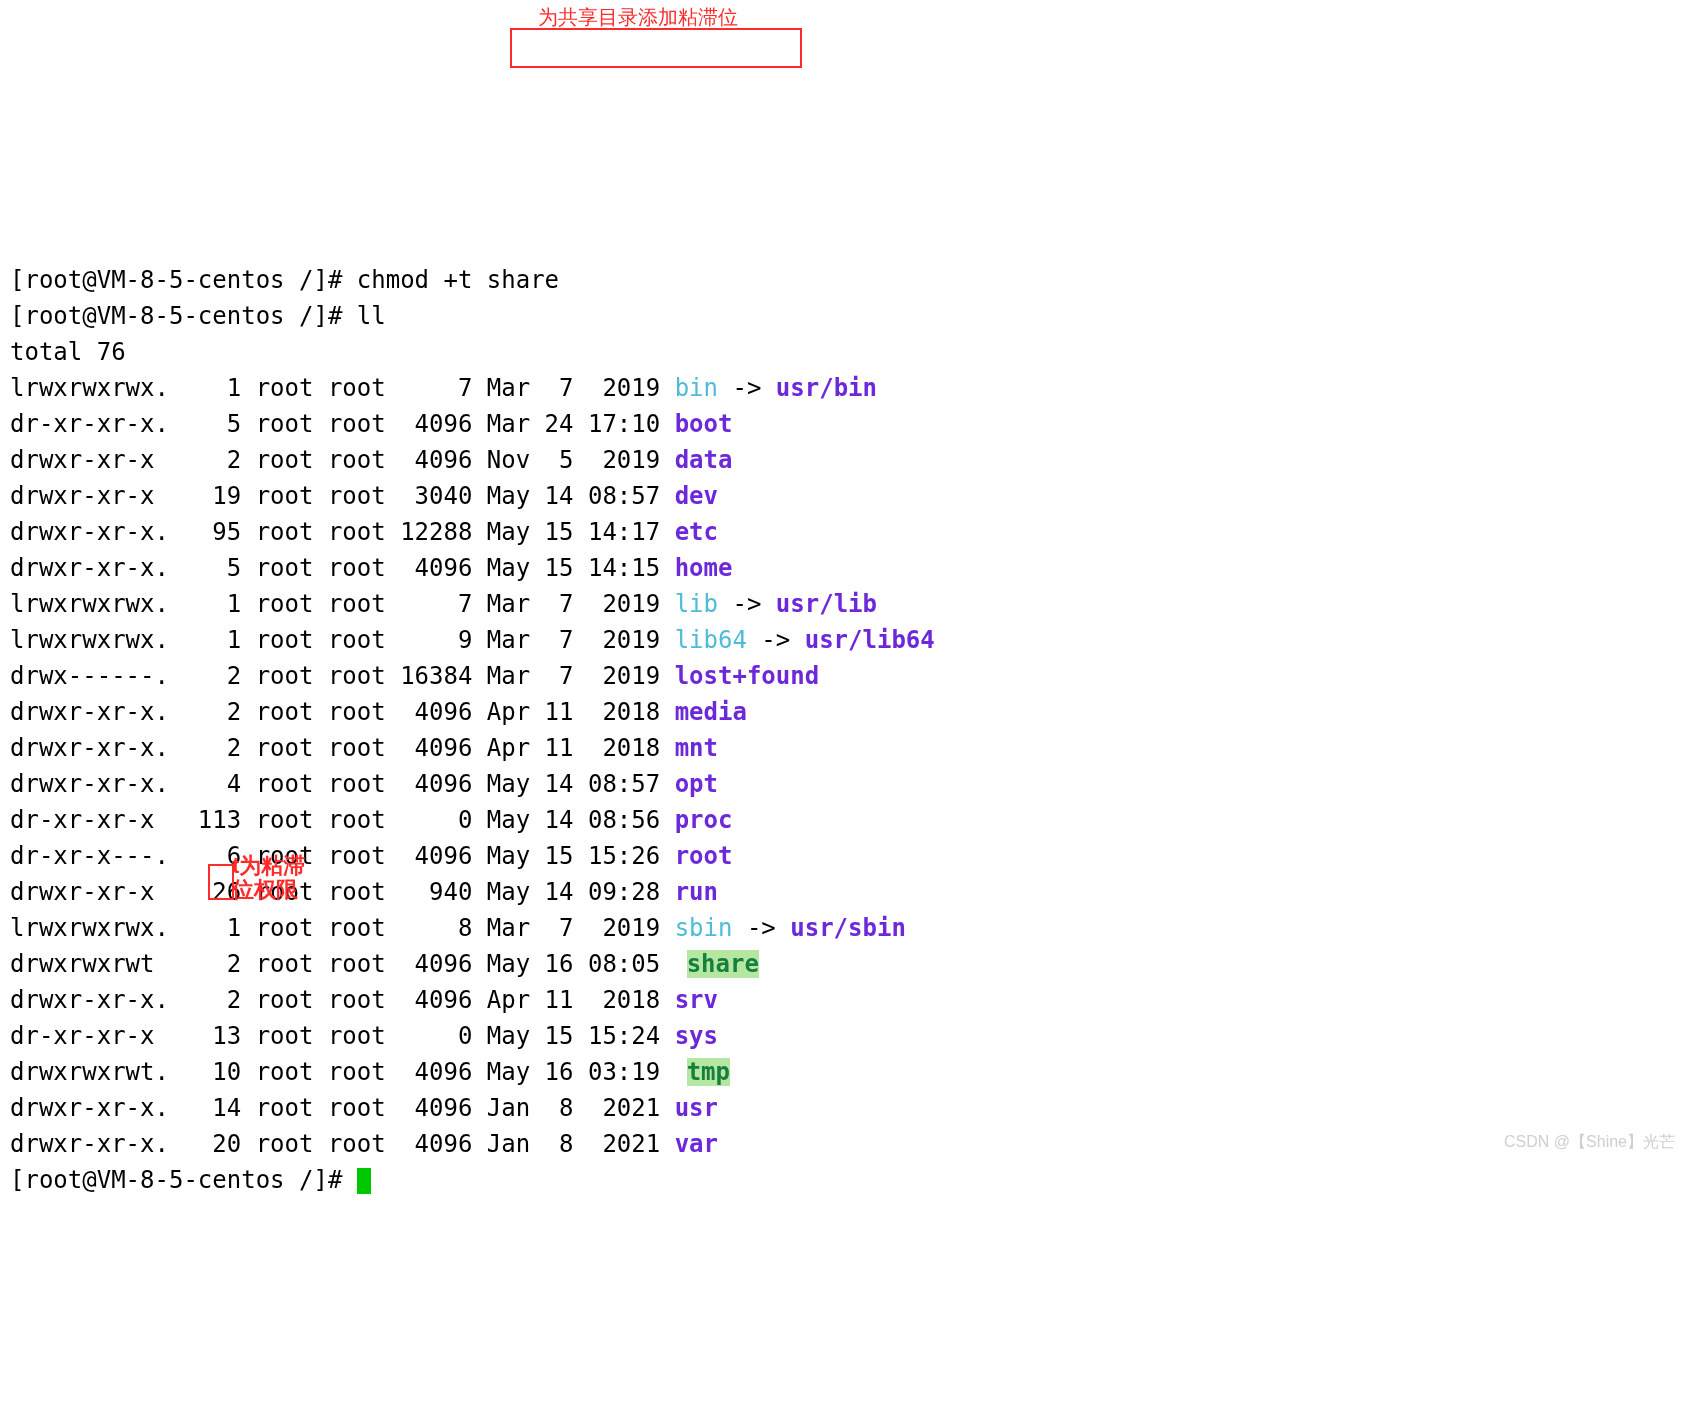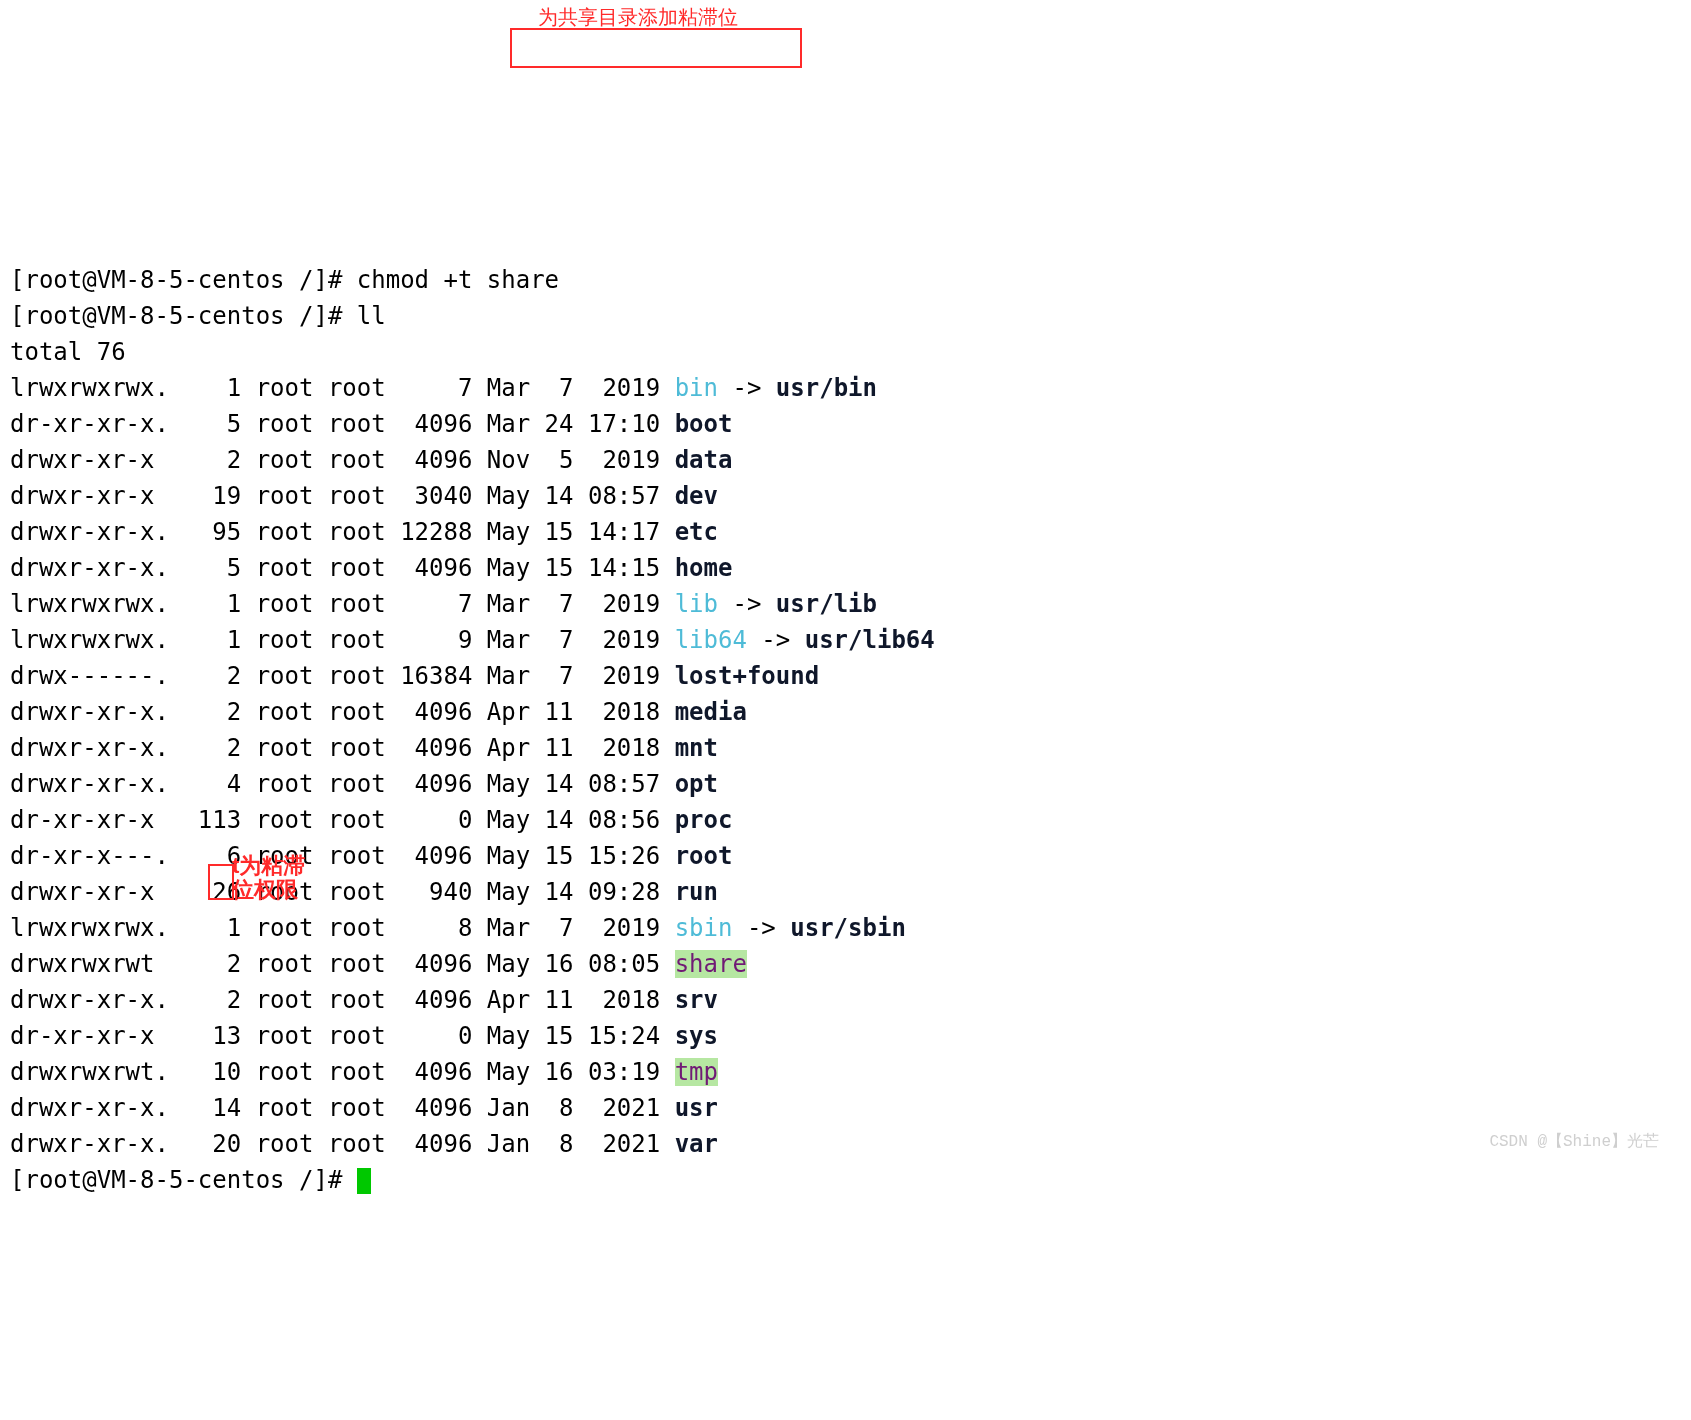--- a/index.html
+++ b/index.html
@@ -8,22 +8,22 @@
     background: #ffffff;
     font-family: "DejaVu Sans Mono", "Consolas", "Courier New", monospace;
     font-size: 24px;
     line-height: 1.5;
     color: #000;
     white-space: pre;
     position: relative;
   }
   .line { display: block; }
   .cyan { color: #4ebbd7; text-align: center; }
-  .blue { color: #0f172a; font-weight: bold; }
-  .hl-green { background: #b6e7a2; color: #701a75; font-weight: normal; }
+  .blue { color: #6d28d9; font-weight: bold; }
+  .hl-green { background: #b6e7a2; color: #15803d; font-weight: bold; margin-left: 12px; }
   .cursor {
     display: inline-block;
     width: 0.6em;
     height: 1.1em;
     background: #00c800;
     vertical-align: text-bottom;
   }
   .red-note {
     color: #ff2a2a;
     font-size: 20px;
@@ -46,25 +46,25 @@
   .note-mid {
     top: 854px; left: 232px;
     white-space: normal;
     width: 80px;
     line-height: 1.1;
     font-size: 22px;
     font-weight: bold;
   }
   .watermark {
     position: absolute;
-    right: 32px;
+    right: 16px;
     top: 1130px;
     color: #cfcfcf;
     font-size: 16px;
-    font-family: Liberation Mono, monospace;
+    font-family: Liberation Sans, sans-serif;
   }
 </style>
 </head>
 <body>
 
 
 
 <div class="red-note note-top">为共享目录添加粘滞位</div>
 <div class="red-box1"></div>
 

